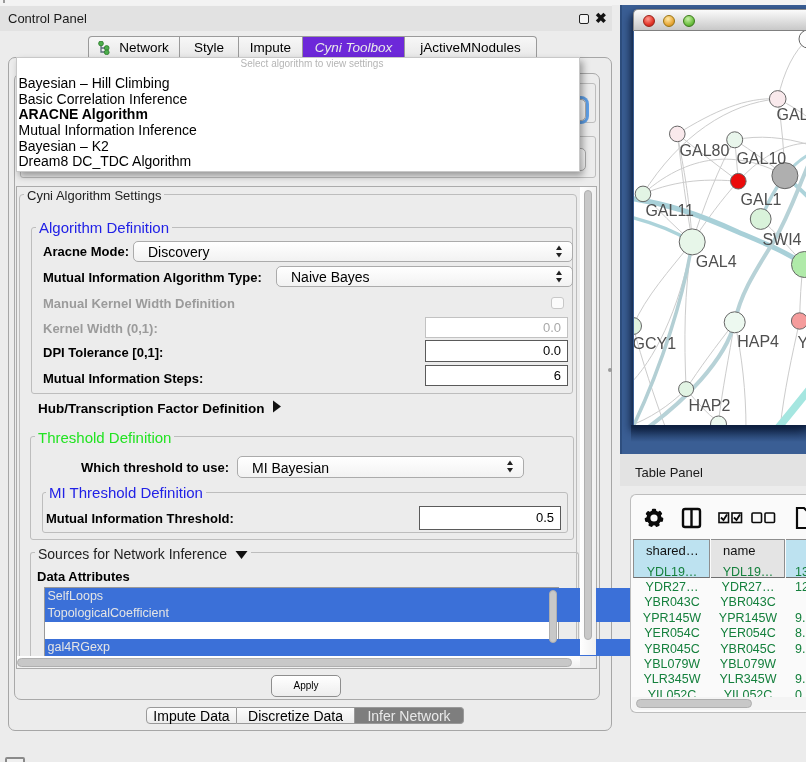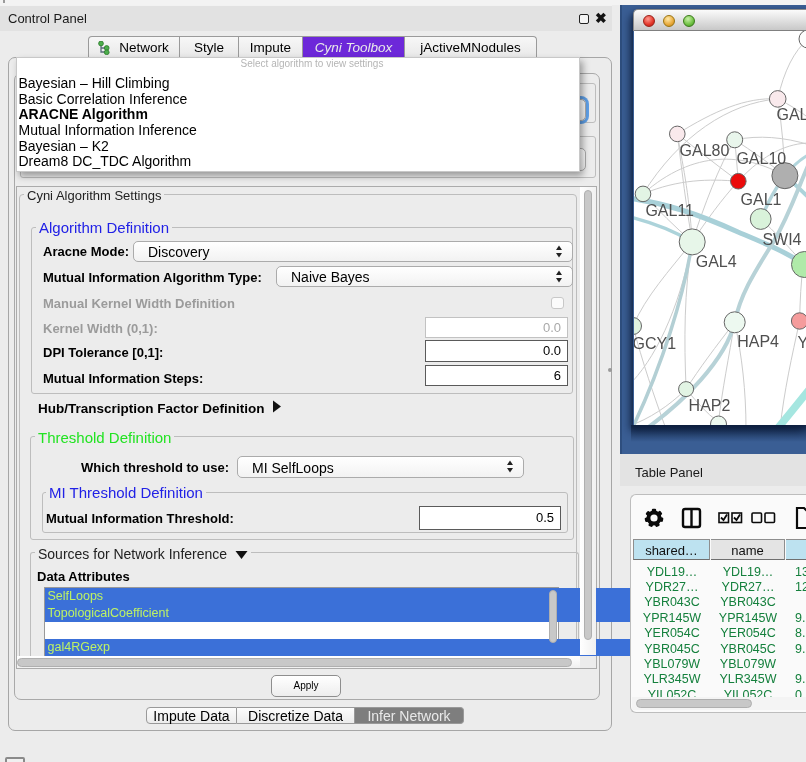--- a/index.html
+++ b/index.html
@@ -34,21 +34,21 @@
 .combo .ar { position:absolute; right:8px; top:2px; width:9px; height:16px; }
 .lab { position:absolute; font-size:13px; font-weight:bold; color:#000; white-space:nowrap; }
 .lab.dis { color:#9B9B9B; }
 .field { position:absolute; background:#fff; border:1px solid #5A5A5A; font-size:13px;
   text-align:right; padding-right:6px; color:#000; }
 .field.dis { border:1px solid #C2C2C2; color:#A9A9A9; }
 
 #datalist { left:44px; top:587px; width:515px; height:68.5px; background:#fff;
   border:1px solid #999; }
 .lrow { position:absolute; left:0; width:602px; height:17px; background:#3B70D8;
-  color:#bef264; font-size:12.5px; padding-left:2.5px; line-height:16.5px; }
+  color:#e5e5e5; font-size:12.5px; padding-left:2.5px; line-height:16.5px; }
 
 #popup { left:16px; top:57px; width:564px; height:115px; background:#fff;
   border:1px solid #C8C8C8; box-shadow:3px 4px 7px rgba(0,0,0,0.35); z-index:50; }
 #popup .hd { position:absolute; left:14px; top:0px; width:100%; text-align:center;
   color:#B5B5B5; font-size:10px; }
 #popup .it { position:absolute; left:1.5px; font-size:14px; color:#000; height:15.7px;
   line-height:15.7px; white-space:nowrap; }
 
 .sbthumb { position:absolute; background:#C8C8C8; border:1px solid #AFAFAF; border-radius:5px; }
 
@@ -67,23 +67,23 @@
 #mactitle { left:633px; top:9px; width:173px; height:22px;
   background:linear-gradient(#FBFBFB,#C8C8C8); border-radius:5px 0 0 0;
   border:1px solid #8B8B8B; border-right:none; border-bottom:1px solid #808080; }
 .tl { position:absolute; top:15px; width:12px; height:12px; border-radius:50%; }
 #netview { left:634px; top:31px; width:172px; height:394px; background:#fff; overflow:hidden; }
 
 #tphead { left:620px; top:454px; width:186px; height:32px; background:#E3E3E3; }
 #tphead .t { position:absolute; left:15px; top:11px; font-size:13px; color:#1A1A1A; }
 #tpanel { left:630px; top:494px; width:176px; height:219px; background:#FAFAFA;
   border:1px solid #BDBDBD; border-right:none; border-radius:6px 0 0 6px; }
-.th { position:absolute; top:539px; height:21px; font-size:13px; color:#111;
-  text-align:center; line-height:22px; border-top:1px solid #8E8E8E;
-  border-bottom:1px solid #6F6F6F; }
+.th { position:absolute; top:539px; height:39px; font-size:13px; color:#111;
+  text-align:left; line-height:22px; border-top:1px solid #8E8E8E;
+  border-bottom:1px solid #6F6F6F;padding-left:12px; }
 .trow { position:absolute; height:15.4px; font-size:12.5px; color:#15803d;
   text-align:center; line-height:15.4px; white-space:nowrap; overflow:hidden; }
 </style>
 </head>
 <body>
 <div id="stage">
 
   <div class="abs" style="left:0;top:0;width:806px;height:5px;background:#F3F3F3"></div>
   <div class="abs" style="left:3px;top:0;width:2px;height:3px;background:#9A9A9A"></div>
 
@@ -160,21 +160,21 @@
   <div class="lab" style="left:38px;top:401px;font-size:13.5px;">Hub/Transcription Factor Definition</div>
   <svg class="abs" style="left:272px;top:400px" width="10" height="13" viewBox="0 0 10 13">
     <path d="M1 0.5 L9 6.5 L1 12.5 Z" fill="#111"></path>
     </svg>
 
   <div class="gbox" style="left:30px;top:436px;width:544px;height:104px;"></div>
   <div class="glabel" style="left:35px;top:429px;color:#22E322;font-size:15px;">Threshold Definition</div>
 
   <div class="lab" style="left:81px;top:460px;">Which threshold to use:</div>
   <div class="combo" style="left:237px;top:456px;width:287px;height:22px;">
-    <span class="cv" style="top:2.5px">MI SelfLoops</span>
+    <span class="cv" style="top:2.5px">MI Bayesian</span>
       <span class="ar">
     <svg width="8" height="15" viewBox="0 0 8 15">
           <path d="M4 1.5 L7 6 L1 6 Z" fill="#222"></path>
     <path d="M4 13.5 L7 9 L1 9 Z" fill="#222"></path>
         </svg></span>
     </div>
 
   <div class="gbox" style="left:42px;top:492px;width:526px;height:41px;"></div>
   <div class="glabel" style="left:46px;top:484px;color:#2121E6;font-size:15px;">MI Threshold Definition</div>
 

